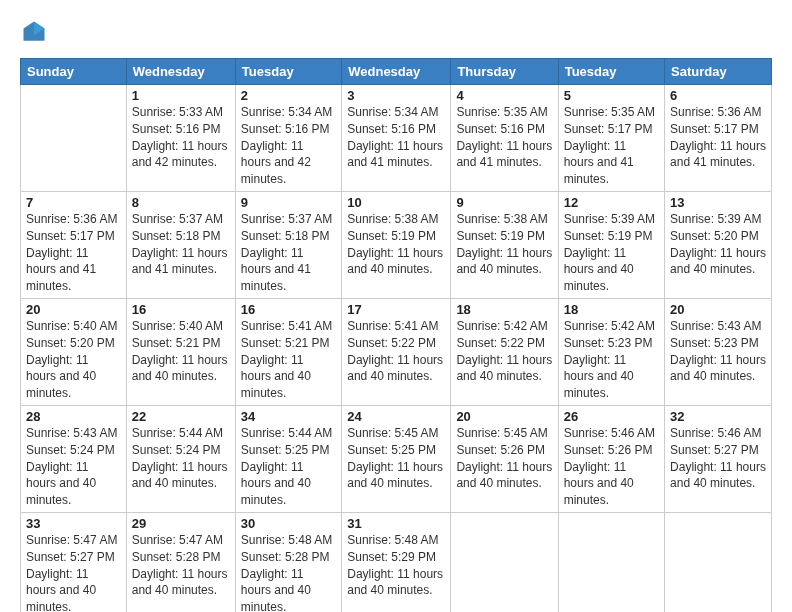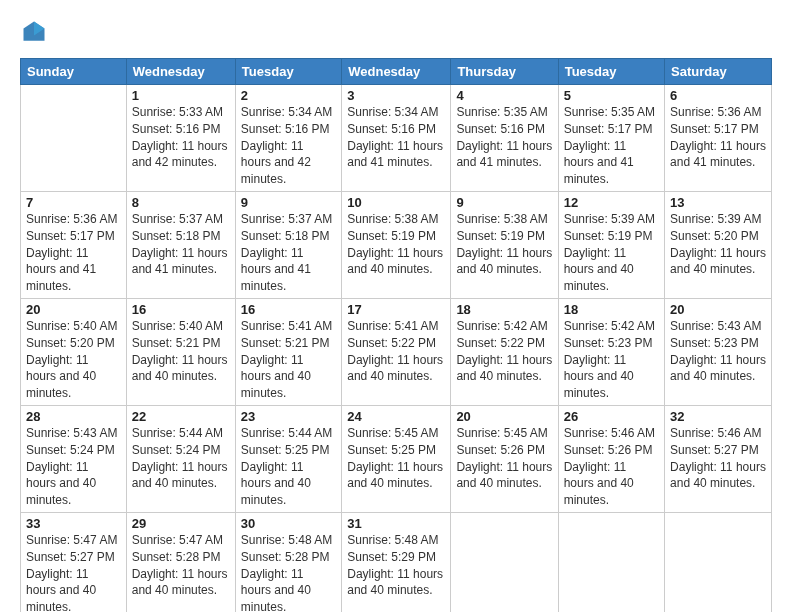--- a/index.html
+++ b/index.html
@@ -225,21 +225,21 @@
         <tr class="week-row">
           <td>
             <span class="day-num">28</span>
             <div class="day-info">Sunrise: 5:43 AM<br>Sunset: 5:24 PM<br>Daylight: 11 hours and 40 minutes.</div>
           </td>
           <td>
             <span class="day-num">22</span>
             <div class="day-info">Sunrise: 5:44 AM<br>Sunset: 5:24 PM<br>Daylight: 11 hours and 40 minutes.</div>
           </td>
           <td>
-            <span class="day-num">23</span>
+            <span class="day-num">34</span>
             <div class="day-info">Sunrise: 5:44 AM<br>Sunset: 5:25 PM<br>Daylight: 11 hours and 40 minutes.</div>
           </td>
           <td>
             <span class="day-num">24</span>
             <div class="day-info">Sunrise: 5:45 AM<br>Sunset: 5:25 PM<br>Daylight: 11 hours and 40 minutes.</div>
           </td>
           <td>
             <span class="day-num">20</span>
             <div class="day-info">Sunrise: 5:45 AM<br>Sunset: 5:26 PM<br>Daylight: 11 hours and 40 minutes.</div>
           </td>

